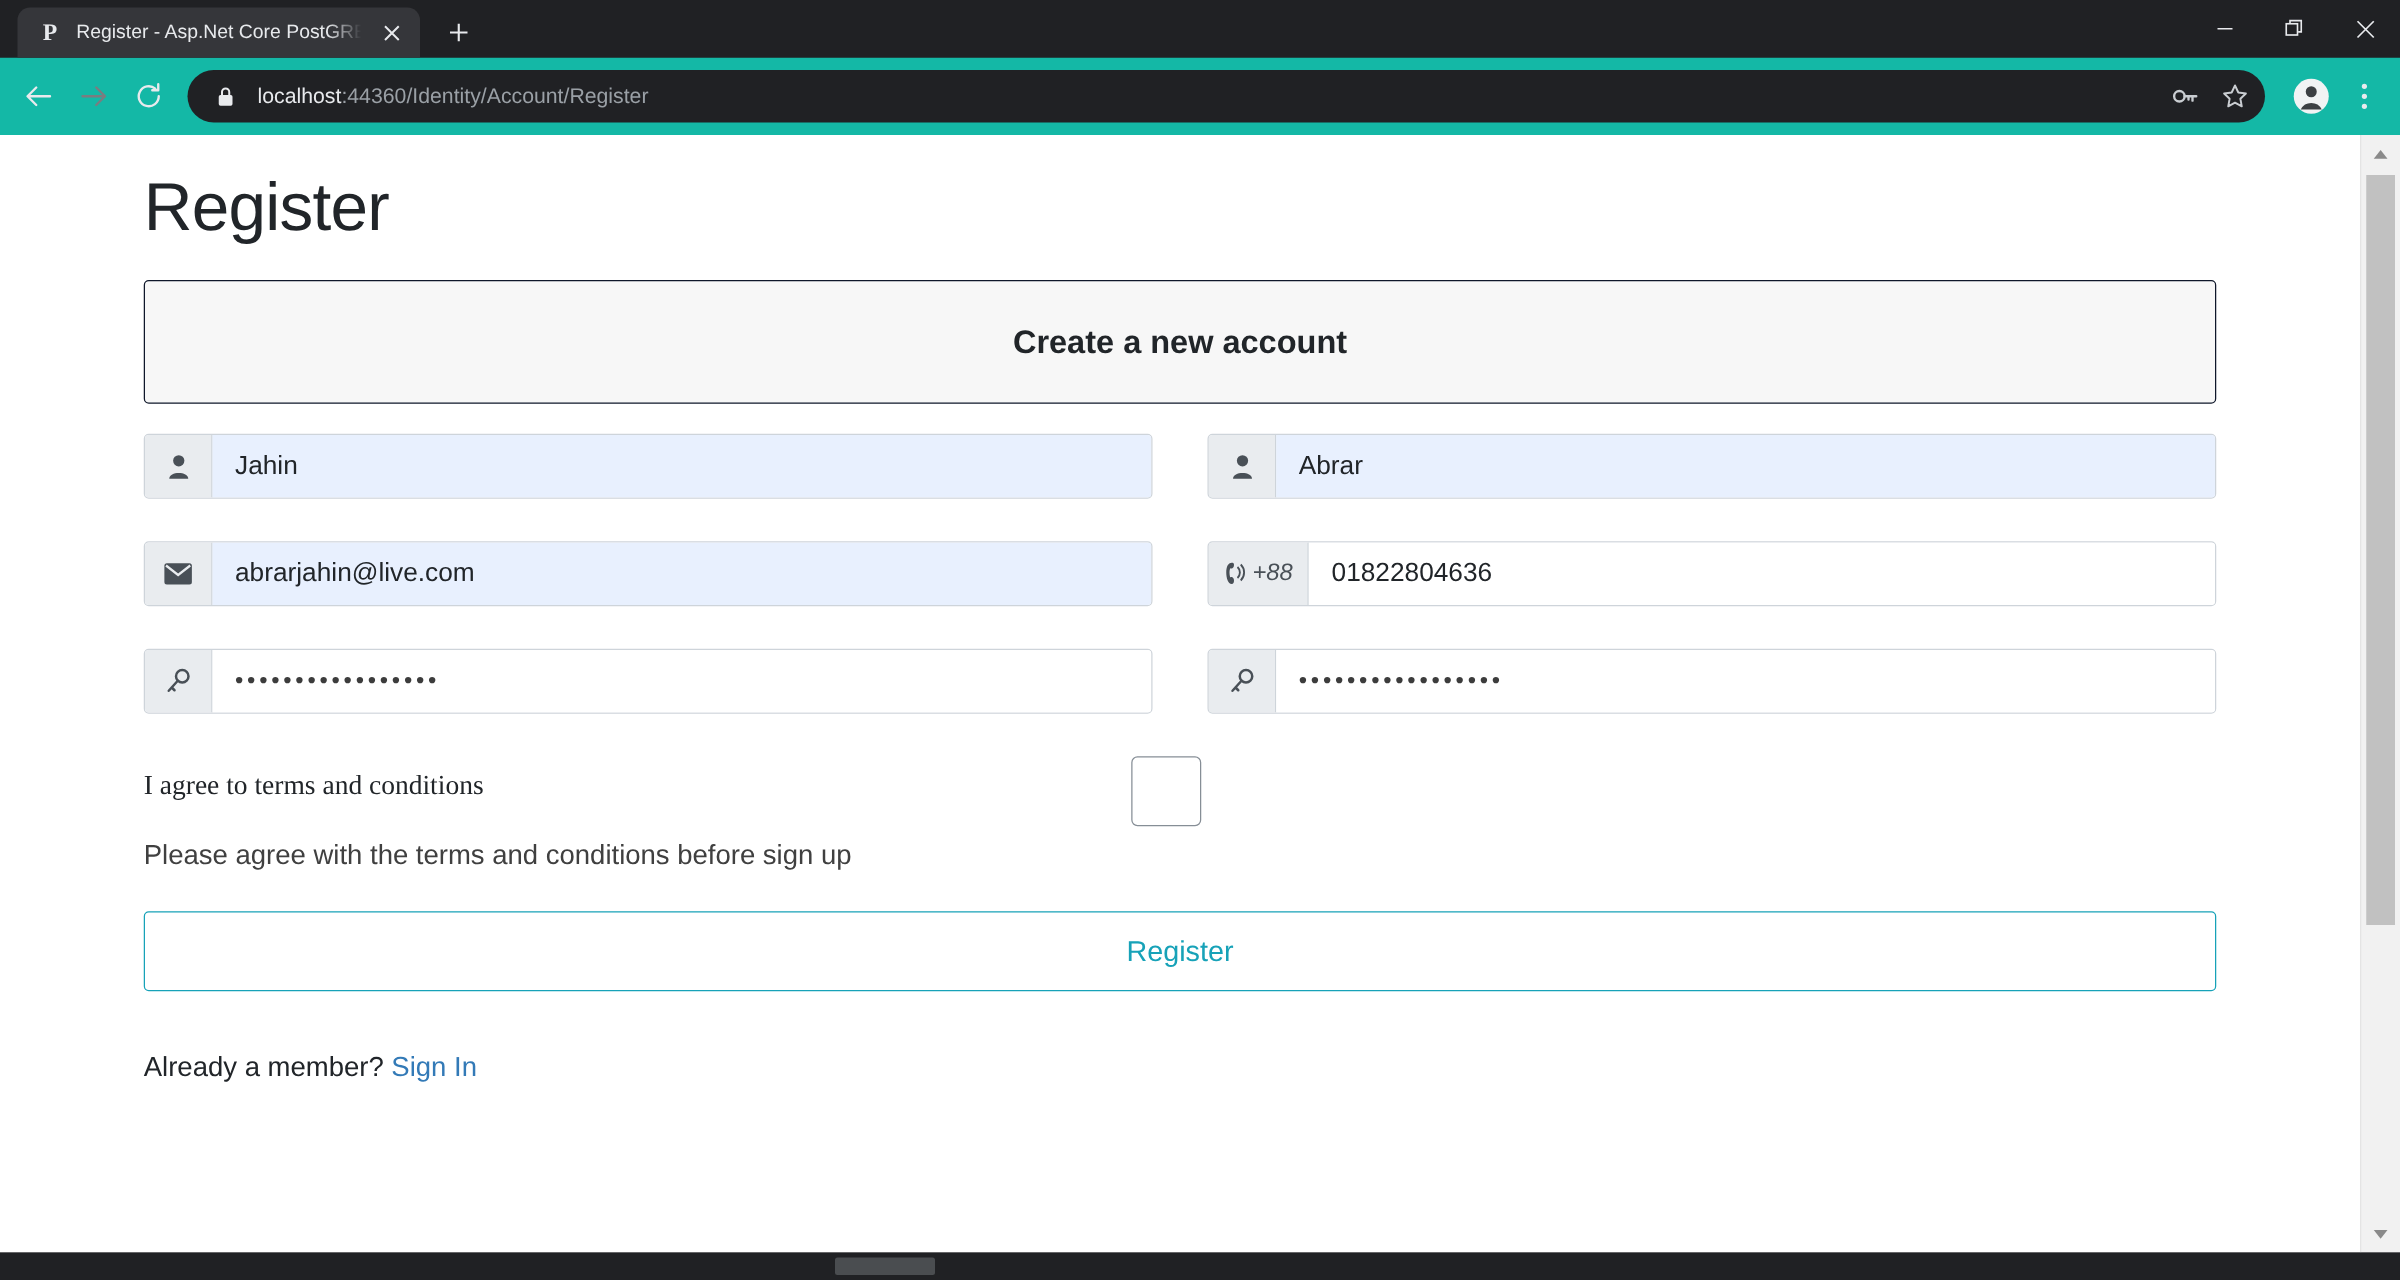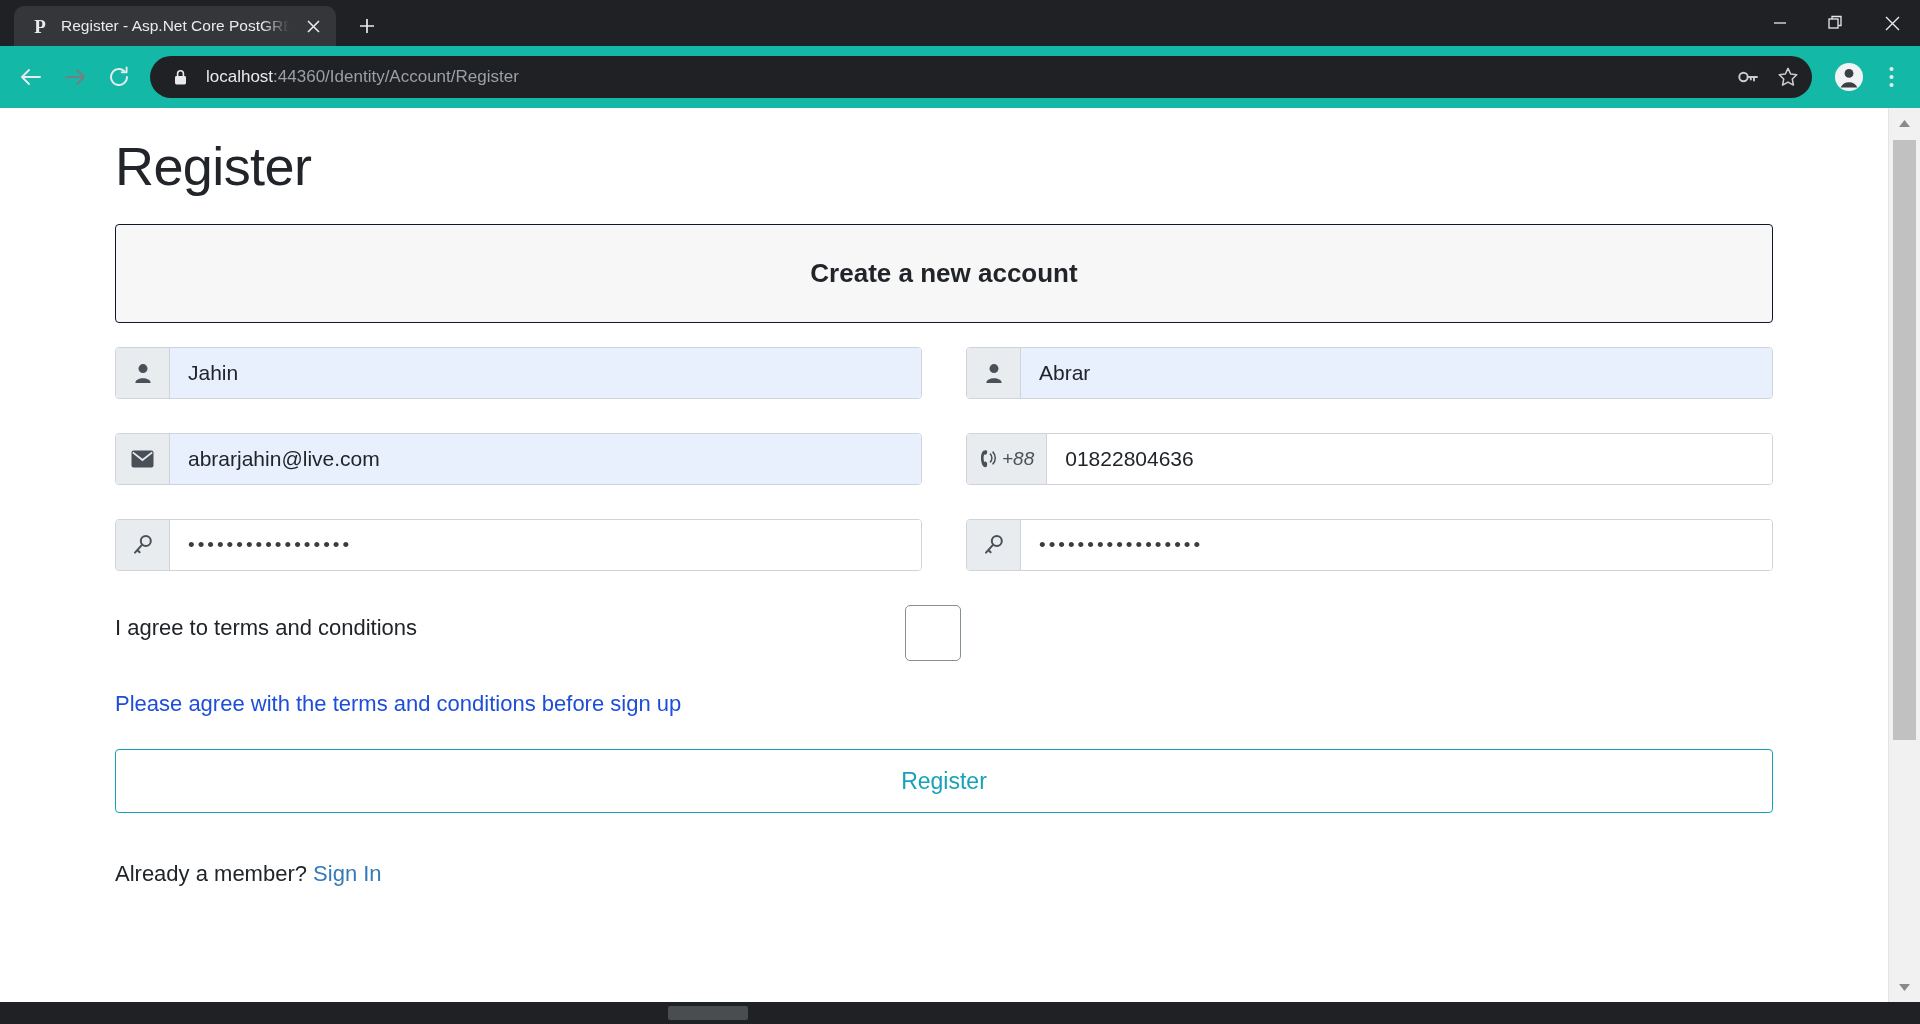--- a/index.html
+++ b/index.html
@@ -103,28 +103,28 @@
   }
   .ig-input {
     flex: 1 1 auto; border: none; outline: none; padding: 0 18px;
     font-size: 21px; color: #212529; background:#fff; font-family:"Liberation Sans", sans-serif;
     min-width: 0;
   }
   .ig-input.autofill { background: #e8f0fe; }
   .dots { letter-spacing: 3px; font-size: 19px; color:#3c3c3c; display:flex; align-items:center; }
 
   .terms-row {
-    display:flex; align-items:flex-start; margin-top: 34px; gap: 0;
+    display:flex; align-items:flex-start; margin-top: 34px; gap: 0; font-family: Liberation Serif, serif;
   }
   .terms-label { font-size: 22px; color:#212529; width: 790px; padding-top: 10px; }
   .checkbox {
     width: 56px; height: 56px; border:1px solid #868e96; border-radius: 5px; background:#fff;
     flex: 0 0 56px;
   }
-  .error-text { color:#1d4ed8; font-size: 22px; margin-top: 30px; }
+  .error-text { color:#404040; font-size: 22px; margin-top: 10px; }
 
   .btn-register {
     display:block; width: 100%; margin-top: 32px; height: 64px;
     background:#fff; border: 1px solid #17a2b8; border-radius: 4px;
     color:#17a2b8; font-size: 23px; font-family:"Liberation Sans", sans-serif;
     cursor: pointer;
   }
   .member-line { margin-top: 48px; font-size: 22px; color:#212529; padding-bottom: 40px; }
   .member-line a { color:#337ab7; text-decoration:none; }
 

